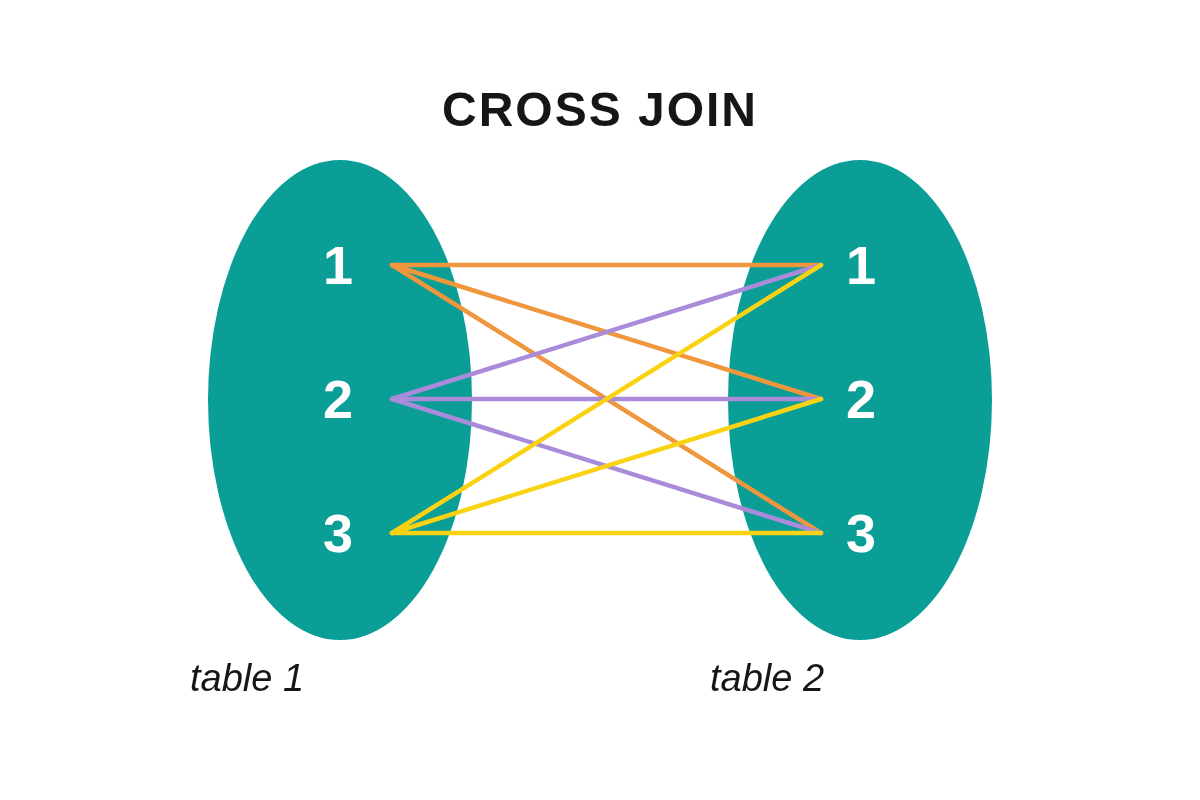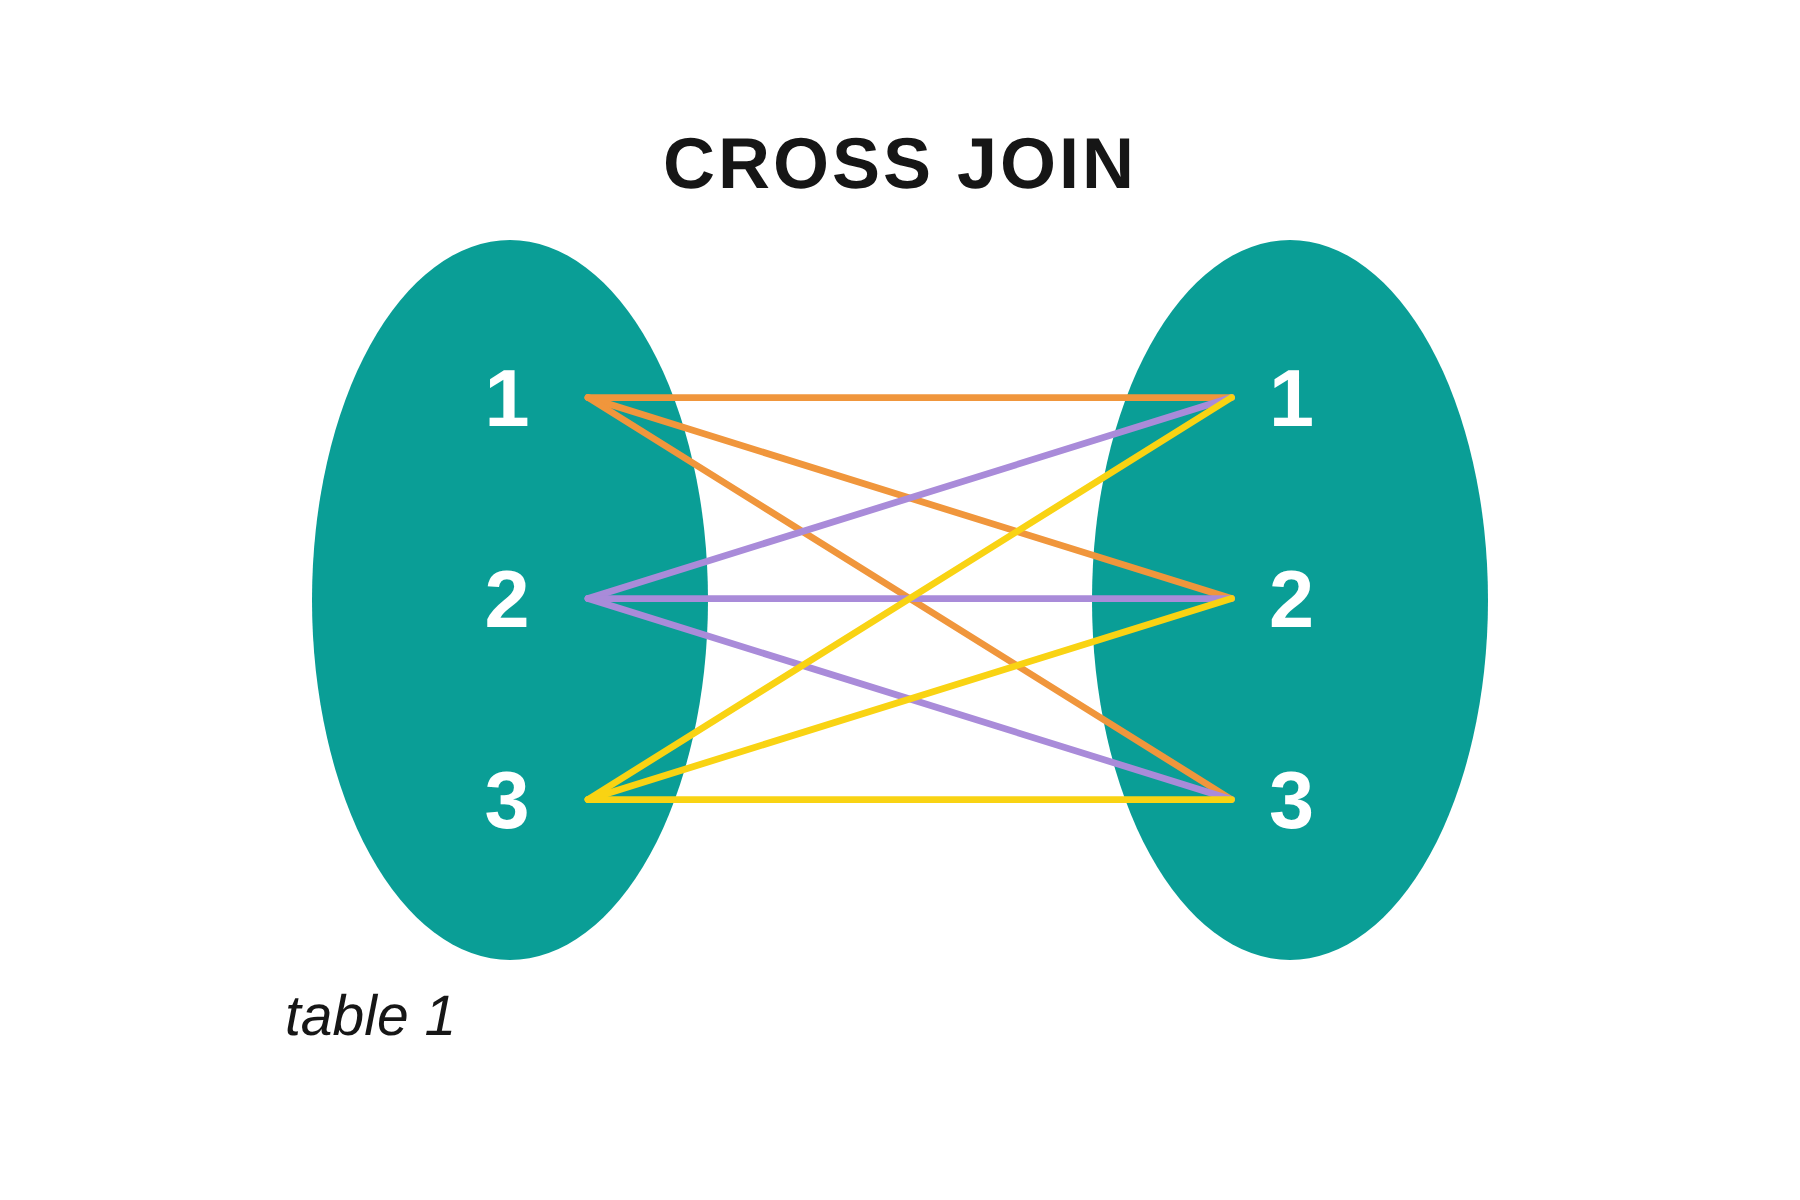--- a/index.html
+++ b/index.html
@@ -81,14 +81,15 @@
     <text class="node-num" x="338" y="284" text-anchor="middle">1</text>
     <text class="node-num" x="338" y="418" text-anchor="middle">2</text>
     <text class="node-num" x="338" y="552" text-anchor="middle">3</text>
 
     <text class="node-num" x="861" y="284" text-anchor="middle">1</text>
     <text class="node-num" x="861" y="418" text-anchor="middle">2</text>
     <text class="node-num" x="861" y="552" text-anchor="middle">3</text>
   </svg>
 
   <p class="table-label left">table 1</p>
+  <p class="table-label right">table 2</p>
 
 </div>
 
 </body></html>

